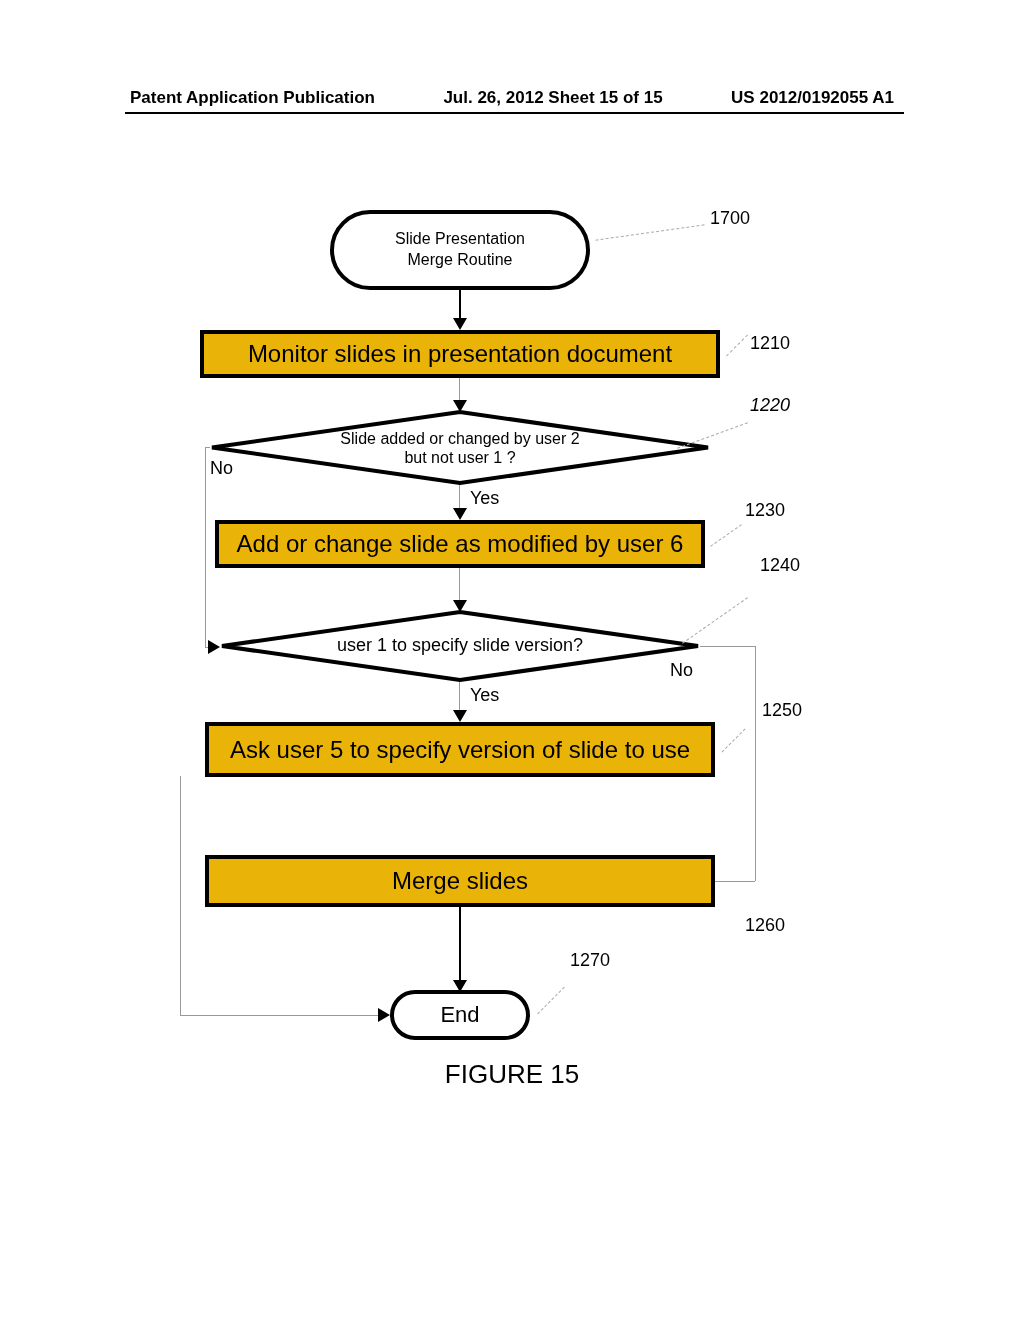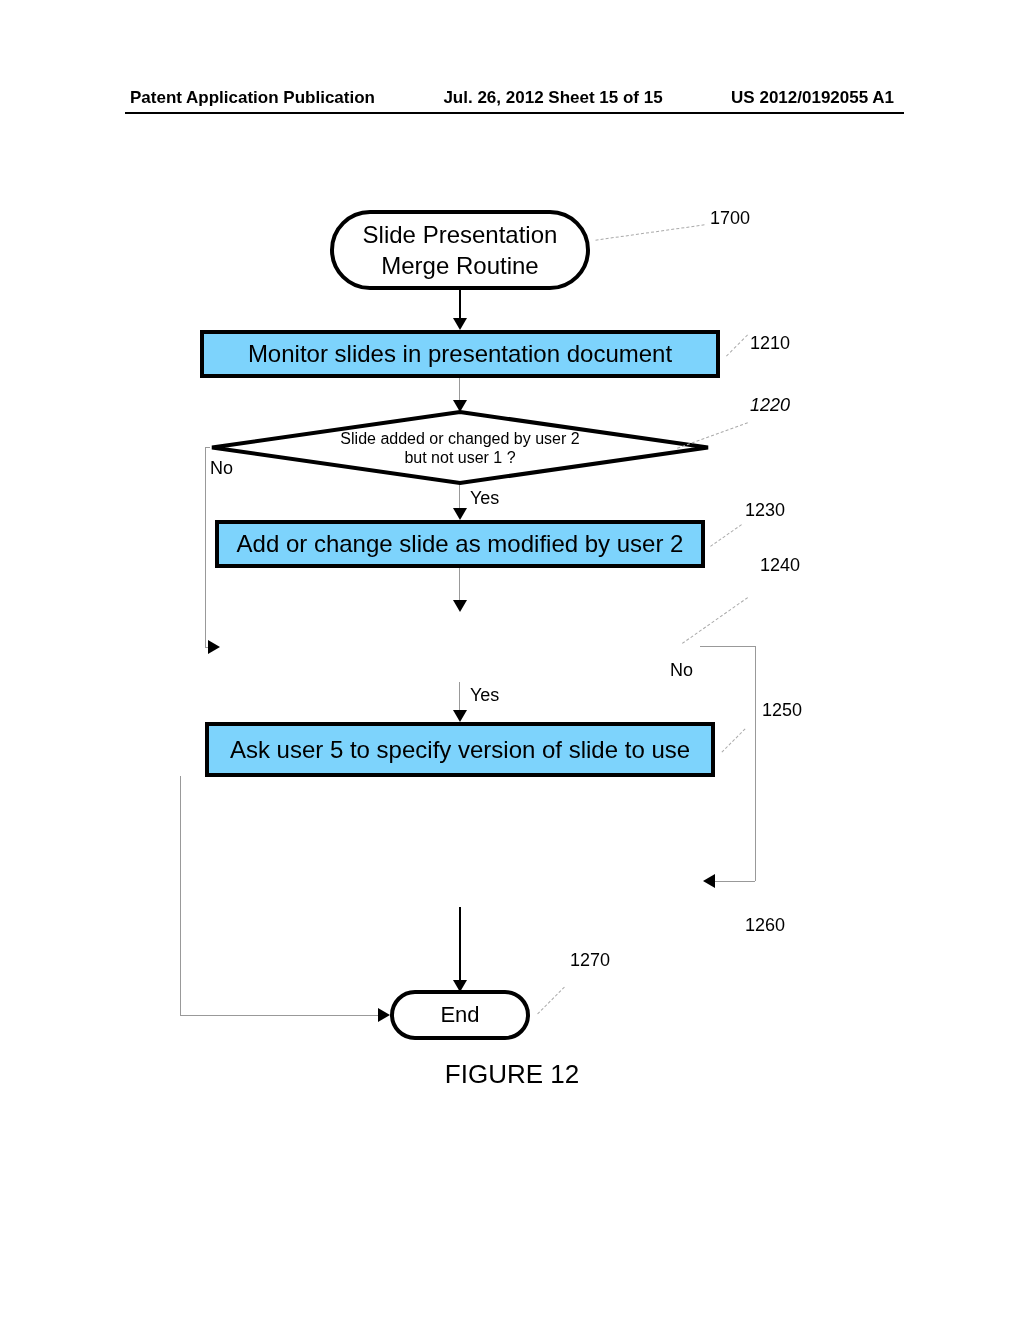--- a/index.html
+++ b/index.html
@@ -40,33 +40,33 @@
       height: 920px;
     }
     .terminator {
       position: absolute;
       border: 4px solid black;
       border-radius: 50px;
       display: flex;
       align-items: center;
       justify-content: center;
       text-align: center;
-      font-size: 24px;
+      font-size: 16px;
       line-height: 1.3;
       background: white;
     }
     .process {
       position: absolute;
       border: 4px solid black;
       display: flex;
       align-items: center;
       justify-content: center;
       text-align: center;
       font-size: 24px;
-      background: #7dd3fc;
+      background: #eab308;
     }
     .decision {
       position: absolute;
     }
     .decision svg {
       position: absolute;
       top: 0;
       left: 0;
     }
     .decision-text {
@@ -170,27 +170,35 @@
   <div class="arrow-thin" style="left: 85px; top: 247px; width: 5px; height: 1px;"></div>
   <div class="arrow-thin" style="left: 85px; top: 247px; width: 1px; height: 200px;"></div>
   <div class="arrow-thin" style="left: 85px; top: 447px; width: 5px; height: 1px;"></div>
   <div class="arrowhead arrowhead-right" style="left: 88px; top: 440px;"></div>
 
   <div class="flow-label" style="left: 350px; top: 288px;">Yes</div>
 
   <div class="arrow-thin" style="left: 339px; top: 285px; width: 1px; height: 25px;"></div>
   <div class="arrowhead arrowhead-down" style="left: 333px; top: 308px;"></div>
 
-  <div class="process" style="left: 95px; top: 320px; width: 490px; height: 48px;">Add or change slide as modified by user 2</div>
+  <div class="process" style="left: 95px; top: 320px; width: 490px; height: 48px;">Add or change slide as modified by user 6</div>
   <div class="ref-label" style="left: 625px; top: 300px;">1230</div>
   <div class="dotted-leader" style="left: 587px; top: 335px; width: 38px; transform: rotate(-35deg);"></div>
 
   <div class="arrow-thin" style="left: 339px; top: 368px; width: 1px; height: 35px;"></div>
   <div class="arrowhead arrowhead-down" style="left: 333px; top: 400px;"></div>
 
+  <div class="decision" style="left: 100px; top: 410px; width: 480px; height: 72px;">
+    <svg width="480" height="72" viewBox="0 0 480 72">
+      <polygon points="240,2 478,36 240,70 2,36" fill="white" stroke="black" stroke-width="4"></polygon>
+    </svg>
+    <div class="decision-text" style="font-size: 18px;">
+      <div>user 1 to specify slide version?</div>
+    </div>
+  </div>
   <div class="ref-label" style="left: 640px; top: 355px;">1240</div>
   <div class="dotted-leader" style="left: 555px; top: 420px; width: 80px; transform: rotate(-35deg);"></div>
 
   <div class="flow-label" style="left: 350px; top: 485px;">Yes</div>
 
   <div class="flow-label" style="left: 550px; top: 460px;">No</div>
   <div class="arrow-thin" style="left: 580px; top: 446px; width: 55px; height: 1px;"></div>
   <div class="arrow-thin" style="left: 635px; top: 446px; width: 1px; height: 235px;"></div>
   <div class="arrow-thin" style="left: 595px; top: 681px; width: 40px; height: 1px;"></div>
   <div class="arrowhead arrowhead-left" style="left: 583px; top: 674px;"></div>
@@ -199,24 +207,25 @@
   <div class="arrowhead arrowhead-down" style="left: 333px; top: 510px;"></div>
 
   <div class="process" style="left: 85px; top: 522px; width: 510px; height: 55px;">Ask user 5 to specify version of slide to use</div>
   <div class="ref-label" style="left: 630px; top: 500px; margin-left: 12px;">1250</div>
   <div class="dotted-leader" style="left: 597px; top: 540px; width: 33px; transform: rotate(-45deg);"></div>
 
   <div class="arrow-thin" style="left: 60px; top: 576px; width: 1px; height: 240px;"></div>
   <div class="arrow-thin" style="left: 60px; top: 815px; width: 200px; height: 1px;"></div>
   <div class="arrowhead arrowhead-right" style="left: 258px; top: 808px;"></div>
 
+  <div class="process" style="left: 85px; top: 655px; width: 510px; height: 52px;">Merge  slides</div>
   <div class="ref-label" style="left: 625px; top: 715px;">1260</div>
 
   <div class="arrow-line" style="left: 339px; top: 707px; width: 2px; height: 75px;"></div>
   <div class="arrowhead arrowhead-down" style="left: 333px; top: 780px;"></div>
 
   <div class="terminator" style="left: 270px; top: 790px; width: 140px; height: 50px; font-size: 22px;">End</div>
   <div class="ref-label" style="left: 450px; top: 750px;">1270</div>
   <div class="dotted-leader" style="left: 412px; top: 800px; width: 38px; transform: rotate(-45deg);"></div>
 
 </div>
 
-<div class="figure-caption">FIGURE 12</div>
+<div class="figure-caption">FIGURE 15</div>
 
 </body></html>

